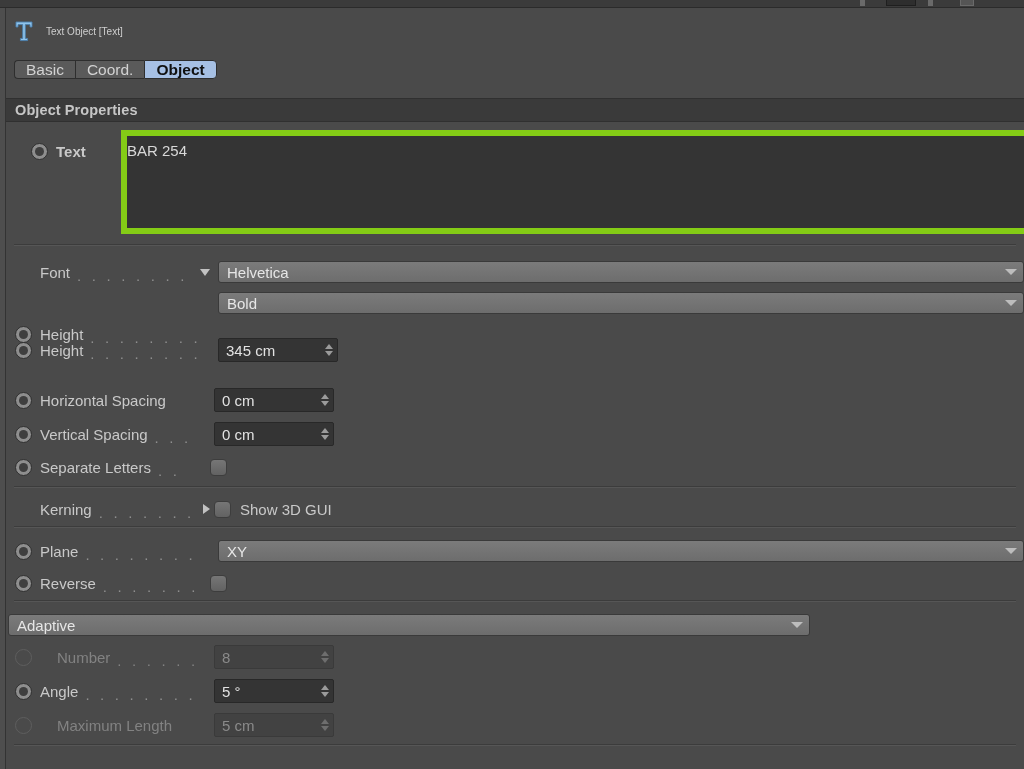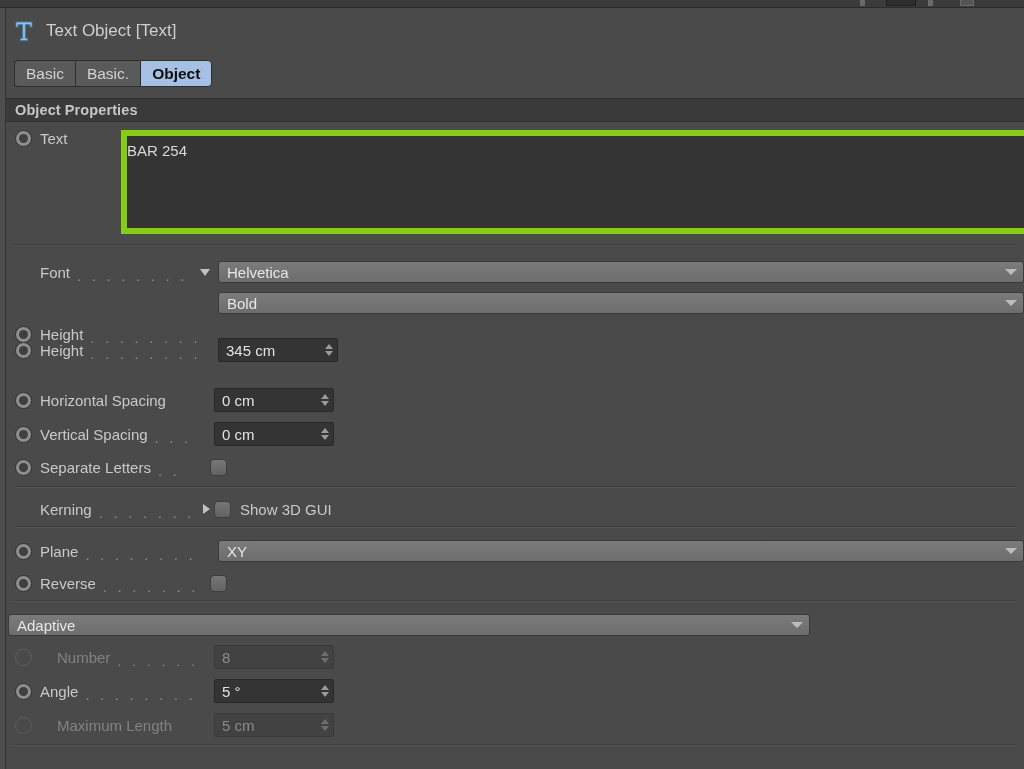--- a/index.html
+++ b/index.html
@@ -72,33 +72,33 @@
     display: flex;
     align-items: center;
     padding-left: 8px;
   }
   .t-icon {
     width: 20px; height: 22px;
     margin-right: 12px;
     display: block;
   }
   .obj-title-text {
-    font-size: 17px;
+    font-size: 10px;
     color: #cfcfcf;
   }
 
   
   .tabs {
     position: absolute;
     left: 8px; top: 52px;
     display: flex;
     height: 27px;
   }
   .tab {
-    height: 27px;
+    height: 19px;
     box-sizing: border-box;
     padding: 0 11px;
     display: flex;
     align-items: center;
     justify-content: center;
     font-size: 15.5px;
     color: #d2d2d2;
     background: #5a5a5a;
     border: 1px solid #2e2e2e;
     border-right: none;
@@ -284,24 +284,25 @@
     padding: 6px 0;
     color: #d8d8d8;
     font-size: 15px;
     line-height: 18px;
     cursor: text;
     overflow: hidden;
     margin-left: 35px;
   }
   .text-row-label {
     position: absolute;
-    left: 0; top: 122px;
+    left: 16px; top: 122px;
     height: 30px;
     display: flex;
-    align-items: flex-start;
+    align-items: flex-end;
+    font-weight: bold;
   }
 
   
   .sep {
     position: absolute;
     left: 8px;
     width: 1002px;
     height: 0;
     border-top: 1px solid #3c3c3c;
     border-bottom: 1px solid #565656;
@@ -347,21 +348,21 @@
 
   <div class="obj-title">
     <svg class="t-icon" viewBox="0 0 20 22">
       <path d="M2 2 H18 V7 H16 V4.6 H11.3 V18.4 H13.6 V20.6 H6.4 V18.4 H8.7 V4.6 H4 V7 H2 Z" fill="#8fc4ec" stroke="#4a7fae" stroke-width="0.9" stroke-linejoin="round"></path>
     </svg>
     <span class="obj-title-text">Text Object [Text]</span>
   </div>
 
   <div class="tabs">
     <div class="tab">Basic</div>
-    <div class="tab">Basic.</div>
+    <div class="tab">Coord.</div>
     <div class="tab active">Object</div>
   </div>
 
   <div class="section-head">Object Properties</div>
 
   <div class="text-row-label">
     <span class="kdot"></span>
     <span class="label">Text</span>
   </div>
   <div class="textarea">BAR 254</div>

